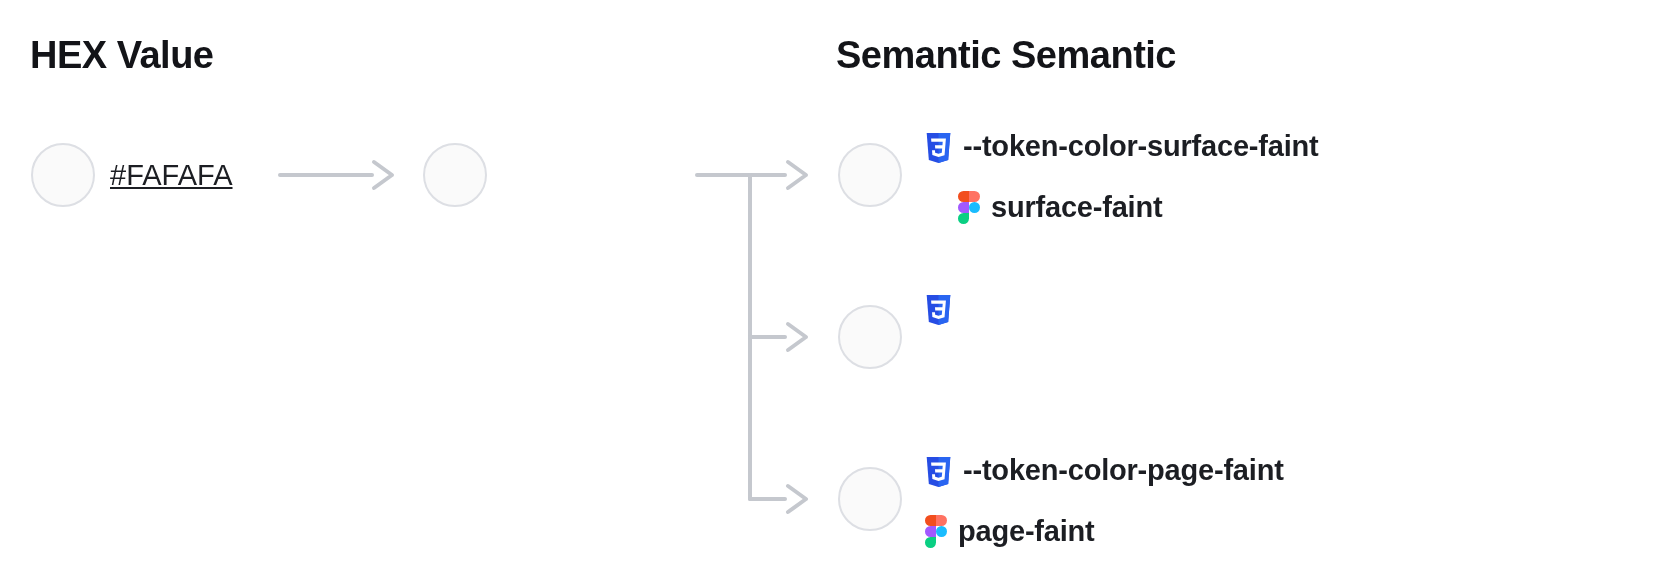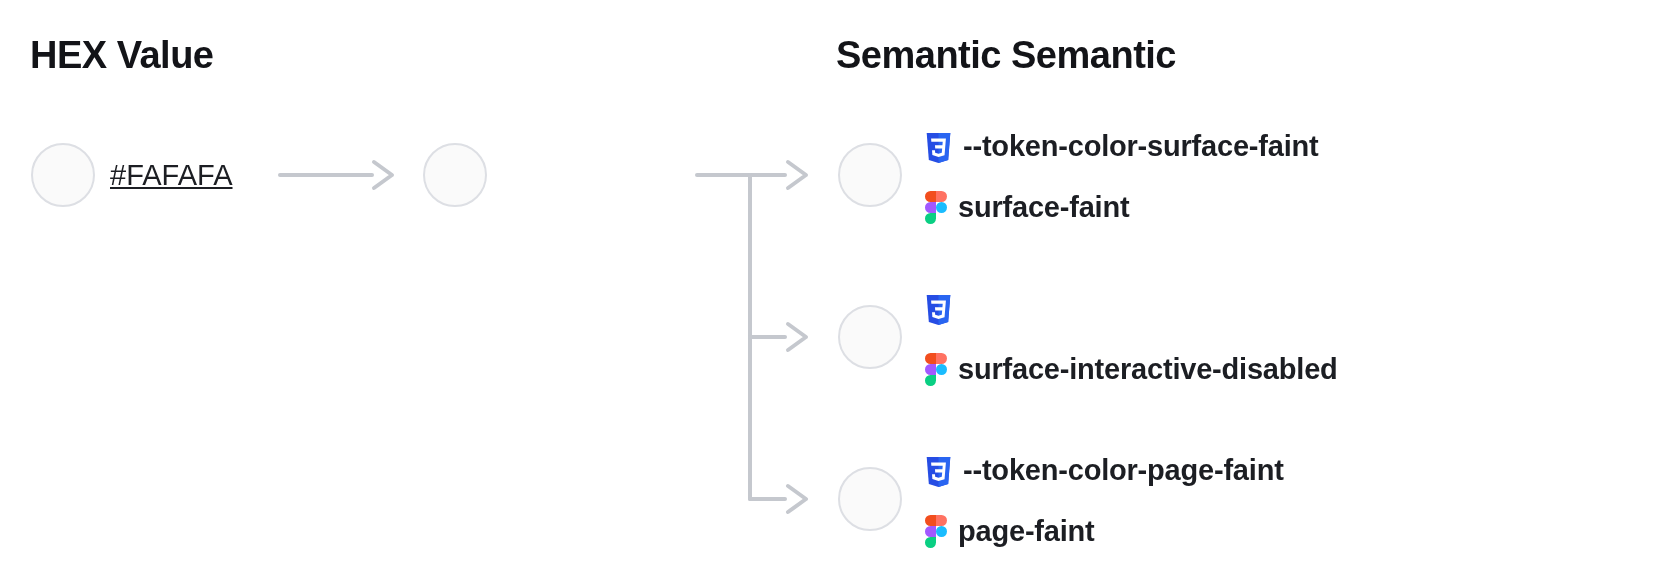--- a/index.html
+++ b/index.html
@@ -97,48 +97,38 @@
 
   <div class="swatch" style="left:838px;top:143px"></div>
   <div class="tokline" style="left:925px;top:127px">
     <svg class="cssicon" viewBox="0 0 24 24" preserveAspectRatio="none">
       <path style="fill:var(--c-css-badge-left,#264DE4)" d="M1.5 0h21l-1.91 21.563L11.977 24l-8.564-2.438L1.5 0z"></path>
       <path style="fill:var(--c-css-badge-right,#2965F1)" d="M12 0h10.5l-1.91 21.563L12 24V0z"></path>
       <path style="fill:var(--c-css-badge-glyph,#fff)" d="M17.09 4.413L5.41 4.41l.213 2.622 10.125.002-.255 2.716h-6.64l.24 2.573h6.182l-.366 3.523-2.91.804-2.956-.81-.188-2.11h-2.61l.29 3.855L12 19.288l5.373-1.53L18.59 4.414z"></path>
     </svg>
     <span class="tok">--token-color-surface-faint</span>
   </div>
-  <div class="tokline" style="left:925px;top:188px">
+  <div class="tokline" style="left:958px;top:188px">
     <svg class="figicon" viewBox="0 0 24 36">
       <path style="fill:var(--c-figma-red,#F24E1E)" d="M12 0H6a6 6 0 0 0 0 12h6z"></path>
       <path style="fill:var(--c-figma-salmon,#FF7262)" d="M12 0h6a6 6 0 0 1 0 12h-6z"></path>
       <path style="fill:var(--c-figma-purple,#A259FF)" d="M12 12H6a6 6 0 0 0 0 12h6z"></path>
       <circle style="fill:var(--c-figma-blue,#1ABCFE)" cx="18" cy="18" r="6"></circle>
       <path style="fill:var(--c-figma-green,#0ACF83)" d="M12 24H6a6 6 0 1 0 6 6z"></path>
     </svg>
     <span class="tok">surface-faint</span>
   </div>
 
   <div class="swatch" style="left:838px;top:305px"></div>
   <div class="tokline" style="left:925px;top:289px">
     <svg class="cssicon" viewBox="0 0 24 24" preserveAspectRatio="none">
       <path style="fill:var(--c-css-badge-left,#264DE4)" d="M1.5 0h21l-1.91 21.563L11.977 24l-8.564-2.438L1.5 0z"></path>
       <path style="fill:var(--c-css-badge-right,#2965F1)" d="M12 0h10.5l-1.91 21.563L12 24V0z"></path>
       <path style="fill:var(--c-css-badge-glyph,#fff)" d="M17.09 4.413L5.41 4.41l.213 2.622 10.125.002-.255 2.716h-6.64l.24 2.573h6.182l-.366 3.523-2.91.804-2.956-.81-.188-2.11h-2.61l.29 3.855L12 19.288l5.373-1.53L18.59 4.414z"></path>
     </svg>
-  </div>
-  <div class="tokline" style="left:925px;top:350px">
-    <svg class="figicon" viewBox="0 0 24 36">
-      <path style="fill:var(--c-figma-red,#F24E1E)" d="M12 0H6a6 6 0 0 0 0 12h6z"></path>
-      <path style="fill:var(--c-figma-salmon,#FF7262)" d="M12 0h6a6 6 0 0 1 0 12h-6z"></path>
-      <path style="fill:var(--c-figma-purple,#A259FF)" d="M12 12H6a6 6 0 0 0 0 12h6z"></path>
-      <circle style="fill:var(--c-figma-blue,#1ABCFE)" cx="18" cy="18" r="6"></circle>
-      <path style="fill:var(--c-figma-green,#0ACF83)" d="M12 24H6a6 6 0 1 0 6 6z"></path>
-    </svg>
-    <span class="tok">surface-interactive-disabled</span>
   </div>
 
   <div class="swatch" style="left:838px;top:467px"></div>
   <div class="tokline" style="left:925px;top:512px">
     <svg class="figicon" viewBox="0 0 24 36">
       <path style="fill:var(--c-figma-red,#F24E1E)" d="M12 0H6a6 6 0 0 0 0 12h6z"></path>
       <path style="fill:var(--c-figma-salmon,#FF7262)" d="M12 0h6a6 6 0 0 1 0 12h-6z"></path>
       <path style="fill:var(--c-figma-purple,#A259FF)" d="M12 12H6a6 6 0 0 0 0 12h6z"></path>
       <circle style="fill:var(--c-figma-blue,#1ABCFE)" cx="18" cy="18" r="6"></circle>
       <path style="fill:var(--c-figma-green,#0ACF83)" d="M12 24H6a6 6 0 1 0 6 6z"></path>

